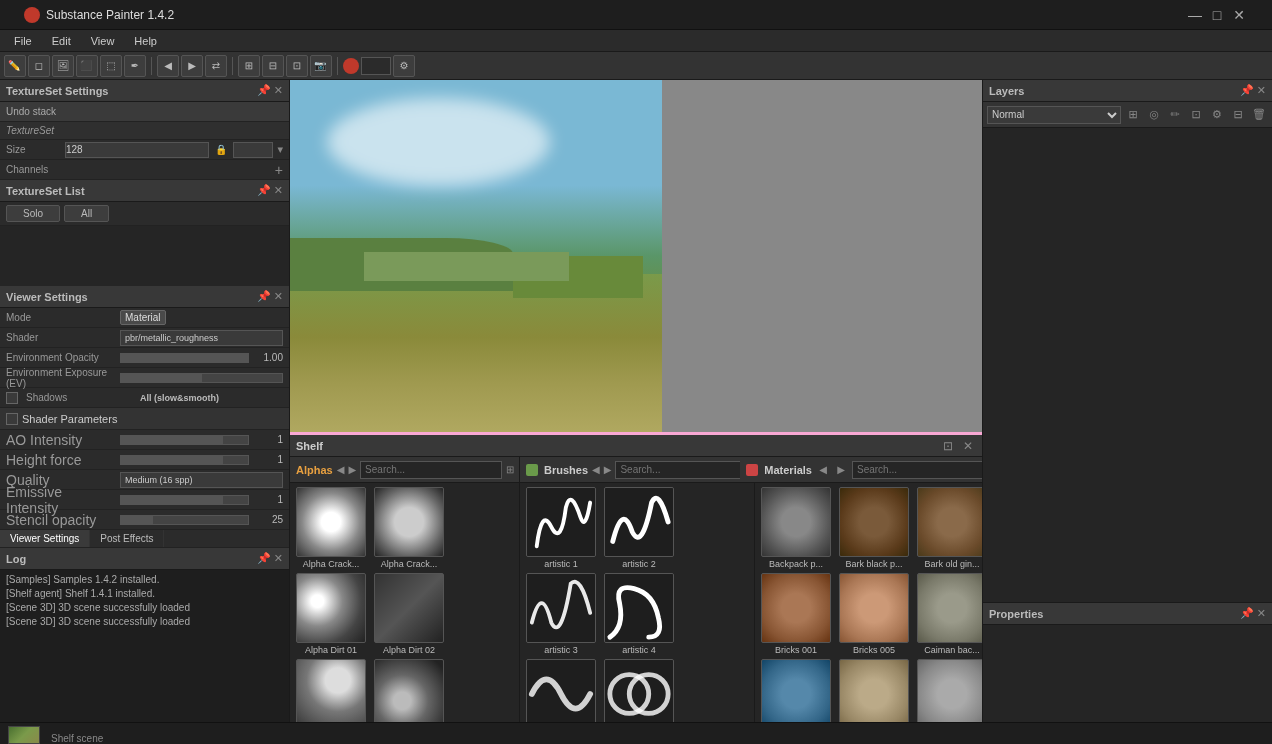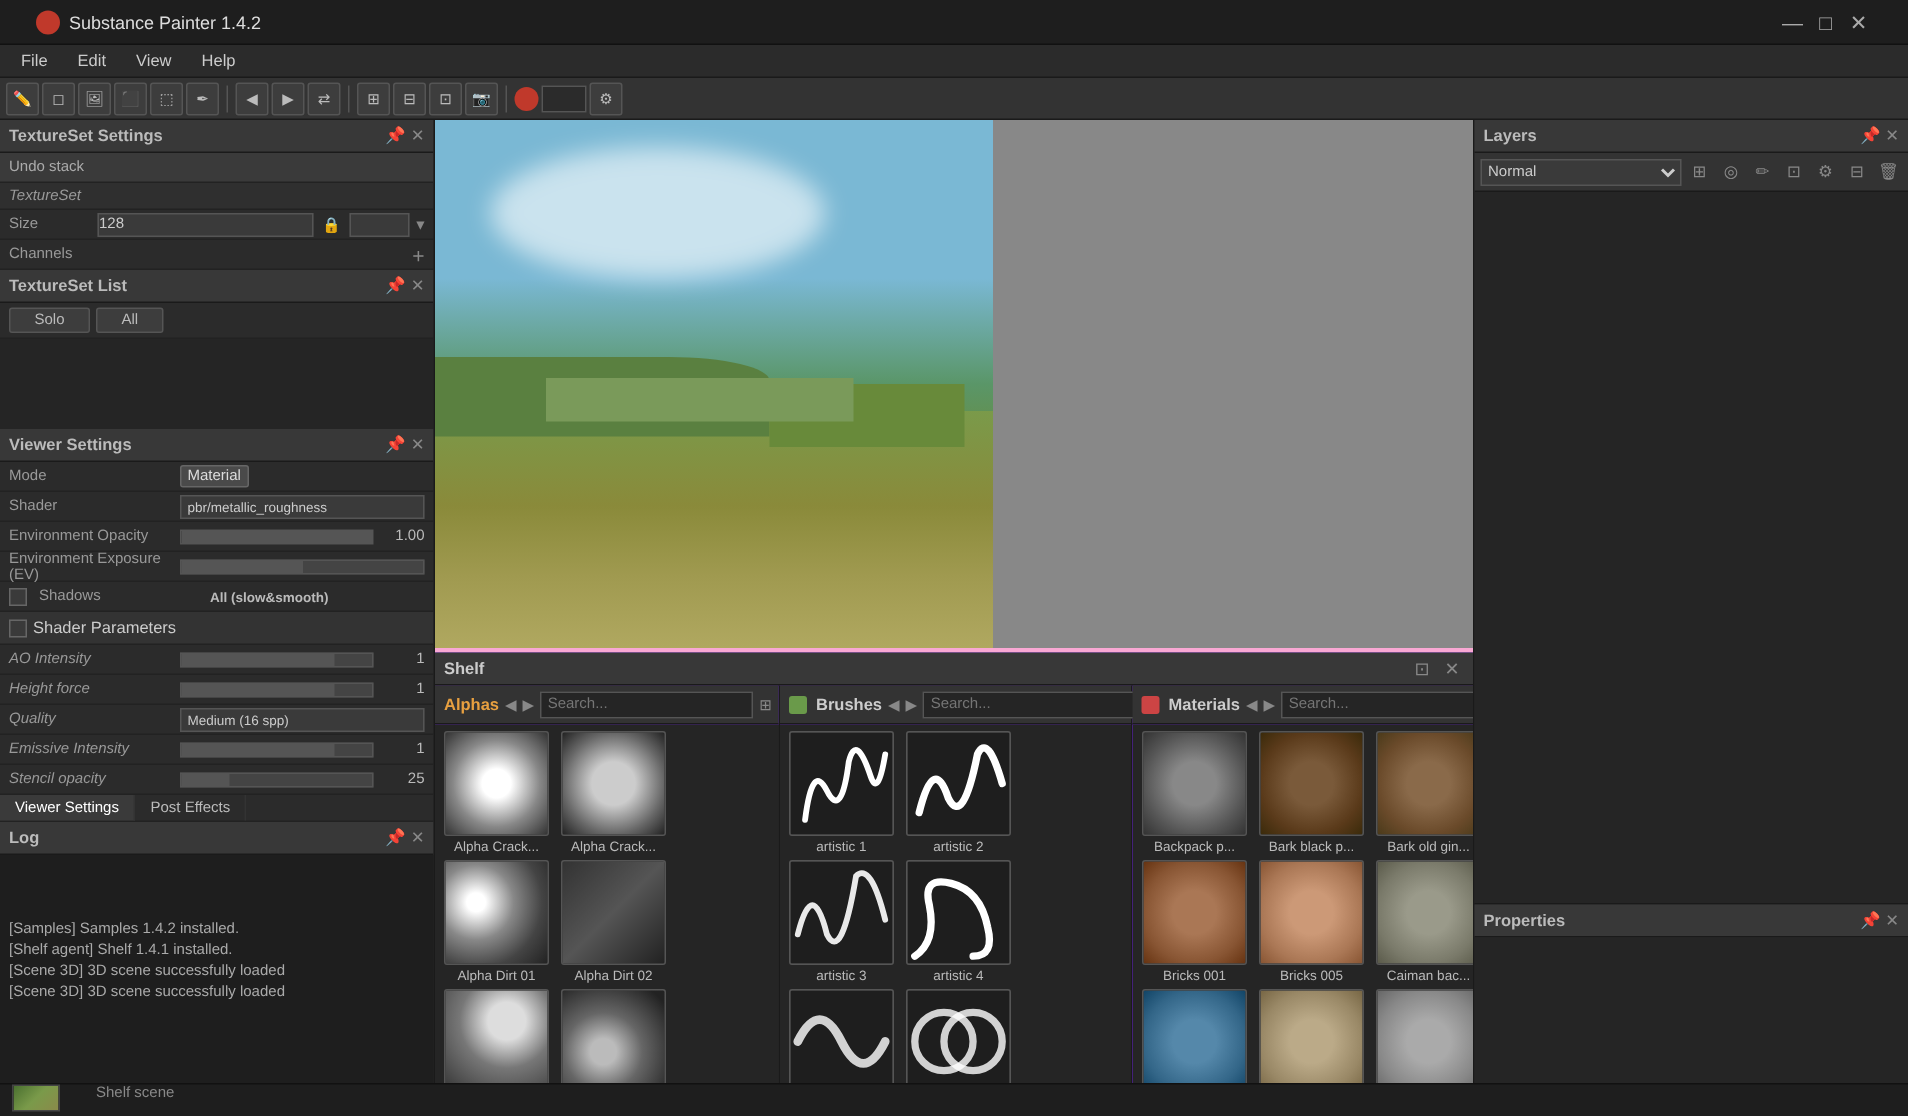--- a/index.html
+++ b/index.html
@@ -267,23 +267,22 @@
       height: 20px;
       display: flex;
       align-items: center;
       padding: 0 6px;
       border-bottom: 1px solid #222;
       background: #2b2b2b;
       gap: 4px;
     }
     .sp-label {
       width: 110px;
-      font-size: 10px;
+      font-size: 14px;
       color: #999;
-      font-style: italic;
     }
     .sp-slider {
       flex: 1;
       height: 10px;
       background: #444;
       border: 1px solid #555;
       position: relative;
     }
     .sp-slider-fill {
       height: 100%;
@@ -566,23 +565,23 @@
       background: #252525;
       height: calc(100% - 22px);
     }
 
     
     #statusbar {
       height: 22px;
       background: #1e1e1e;
       border-top: 1px solid #111;
       display: flex;
-      align-items: flex-start;
+      align-items: flex-end;
       padding: 0 8px;
-      gap: 24px;
+      gap: 11px;
       font-size: 10px;
       color: #888;
     }
     .status-thumb {
       width: 32px; height: 18px;
       background: #556a3a;
       border: 1px solid #444;
       display: flex;
       align-items: center;
       justify-content: center;
@@ -796,21 +795,21 @@
 
     <div id="log-panel">
       <div class="panel-header">
         <span class="panel-title">Log</span>
         <div style="display:flex;gap:3px;">
           <span style="color:#888;cursor:pointer;">📌</span>
           <span style="color:#888;cursor:pointer;">✕</span>
         </div>
       </div>
       <div class="log-area">
-        <div style="color:#aaa;margin-top:40px;">[Samples] Samples 1.4.2 installed.</div>
+        <div style="color:#aaa;">[Samples] Samples 1.4.2 installed.</div>
         <div style="color:#aaa;">[Shelf agent] Shelf 1.4.1 installed.</div>
         <div style="color:#aaa;">[Scene 3D] 3D scene successfully loaded</div>
         <div style="color:#aaa;">[Scene 3D] 3D scene successfully loaded</div>
       </div>
     </div>
   </div>
 
   <div id="center-area">
     <div id="viewport-area">
 
@@ -944,21 +943,21 @@
                   <ellipse cx="25" cy="35" rx="20" ry="20" fill="none" stroke="white" stroke-width="5" opacity="0.8"></ellipse>
                   <ellipse cx="45" cy="35" rx="20" ry="20" fill="none" stroke="white" stroke-width="5" opacity="0.8"></ellipse>
                 </svg>
               </div>
 
             </div>
 
           </div>
         </div>
 
-        <div class="shelf-section section-materials" style="border-right:none;">
+        <div class="shelf-section section-materials" style="border-right:none;align-items:flex-end;">
           <div class="shelf-section-header">
             <div class="shelf-section-indicator" style="background:#cc4444;"></div>
             <span class="shelf-section-title">Materials</span>
             <button class="shelf-nav-btn">◀</button>
             <button class="shelf-nav-btn">▶</button>
             <input class="shelf-search" placeholder="Search..." style="">
 
           </div>
           <div class="shelf-items-grid">
             <div class="shelf-item">

